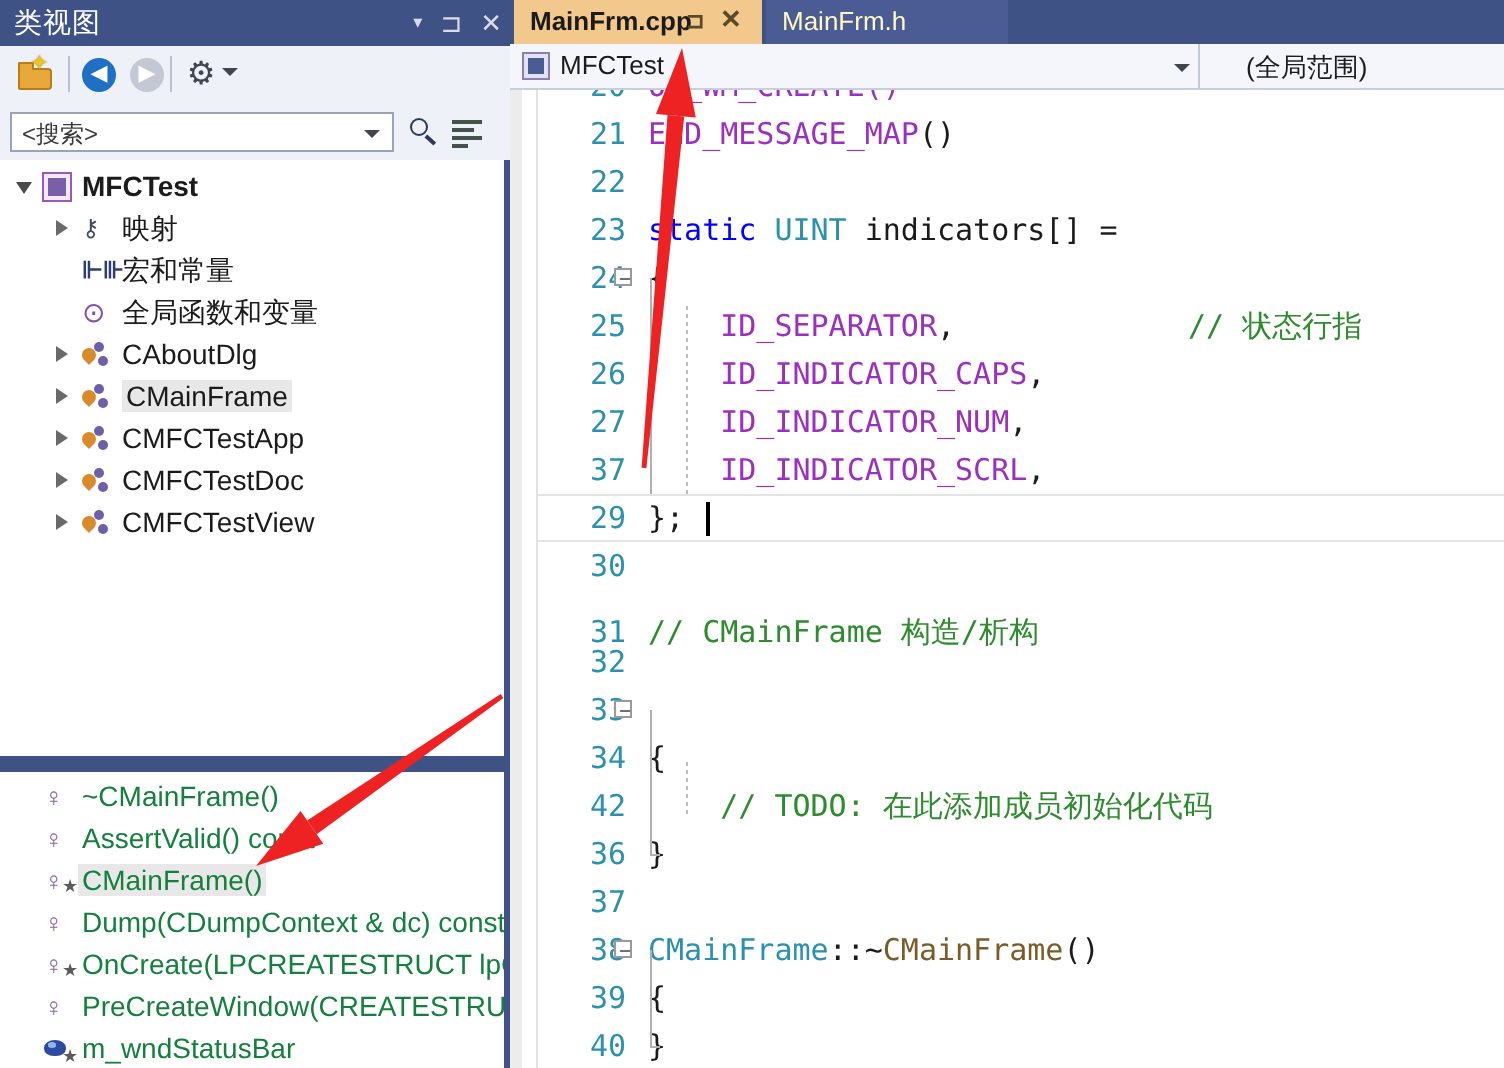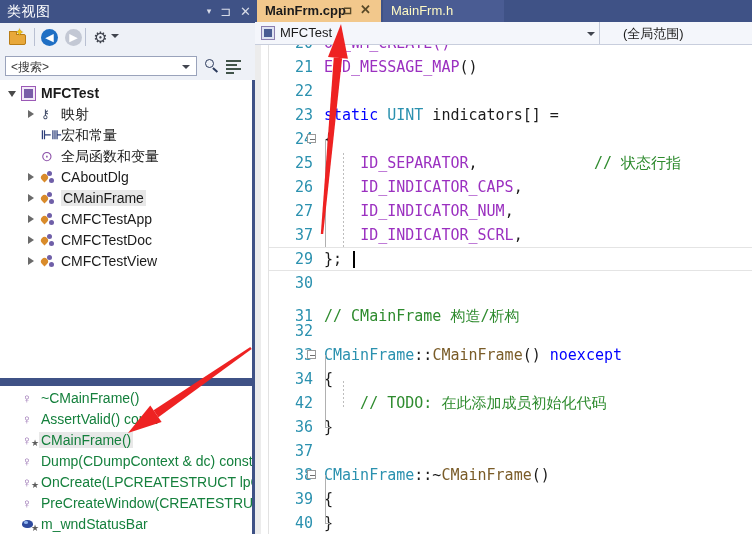--- a/index.html
+++ b/index.html
@@ -392,21 +392,21 @@
         <div class="cl" style="top: 82px; width: 483px;"><div class="ln">24</div><div class="fold" style="top:7px"></div><div class="ctext"><span class="k-pl">{</span></div></div>
         <div class="cl" style="top: 106px; width: 483px;"><div class="ln">25</div><div class="ctext"><span class="k-pl">    </span><span class="k-macro">ID_SEPARATOR</span><span class="k-pl">,</span></div><div class="cmt" style="left:325px">// 状态行指</div></div>
         <div class="cl" style="top: 130px; width: 483px;"><div class="ln">26</div><div class="ctext"><span class="k-pl">    </span><span class="k-macro">ID_INDICATOR_CAPS</span><span class="k-pl">,</span></div></div>
         <div class="cl" style="top: 154px; width: 483px;"><div class="ln">27</div><div class="ctext"><span class="k-pl">    </span><span class="k-macro">ID_INDICATOR_NUM</span><span class="k-pl">,</span></div></div>
         <div class="cl" style="top: 178px; width: 483px;"><div class="ln">37</div><div class="ctext"><span class="k-pl">    </span><span class="k-macro">ID_INDICATOR_SCRL</span><span class="k-pl">,</span></div></div>
         <div class="curline" style="position: absolute; left: 0px; top: 202px; width: 483px; height: 24px; border-top: 1px solid rgb(228, 228, 228); border-bottom: 1px solid rgb(228, 228, 228);"></div>
         <div class="cl" style="top: 202px; width: 483px;"><div class="ln">29</div><div class="ctext"><span class="k-pl">};</span></div><div class="caret" style="left:84px;top:4px"></div></div>
         <div class="cl" style="top: 226px; width: 483px;"><div class="ln">30</div></div>
         <div class="cl" style="top: 259px; width: 483px;"><div class="ln">31</div><div class="cmt" style="left:55px">// CMainFrame 构造/析构</div></div>
         <div class="cl" style="top: 274px; width: 483px;"><div class="ln">32</div></div>
-        <div class="cl" style="top: 298px; width: 483px;"><div class="ln">33</div><div class="fold" style="top:7px"></div><div class="ctext"><span class="k-cls">CMainFrame</span><span class="k-pl">::</span><span class="k-fn">CMainFrame</span><span class="k-pl">() </span><span class="k-kw">noexcept</span></div></div>
+        <div class="cl" style="top: 298px; width: 483px;"><div class="ln">33</div><div class="fold" style="top:7px"></div></div>
         <div class="cl" style="top: 322px; width: 483px;"><div class="ln">34</div><div class="ctext"><span class="k-pl">{</span></div></div>
         <div class="cl" style="top: 346px; width: 483px;"><div class="ln">42</div><div class="cmt" style="left:55px">    // TODO: 在此添加成员初始化代码</div></div>
         <div class="cl" style="top: 370px; width: 483px;"><div class="ln">36</div><div class="ctext"><span class="k-pl">}</span></div></div>
         <div class="cl" style="top: 394px; width: 483px;"><div class="ln">37</div></div>
         <div class="cl" style="top: 418px; width: 483px;"><div class="ln">38</div><div class="fold" style="top:7px"></div><div class="ctext"><span class="k-cls">CMainFrame</span><span class="k-pl">::~</span><span class="k-fn">CMainFrame</span><span class="k-pl">()</span></div></div>
         <div class="cl" style="top: 442px; width: 483px;"><div class="ln">39</div><div class="ctext"><span class="k-pl">{</span></div></div>
         <div class="cl" style="top: 466px; width: 483px;"><div class="ln">40</div><div class="ctext"><span class="k-pl">}</span></div></div>
         <div class="brace-l" style="left: 56px; top: 94px; height: 108px;"></div>
         <div class="vline dot" style="left: 74px; top: 108px; height: 96px;"></div>
         <div class="brace-l" style="left: 56px; top: 310px; height: 72px;"></div>

